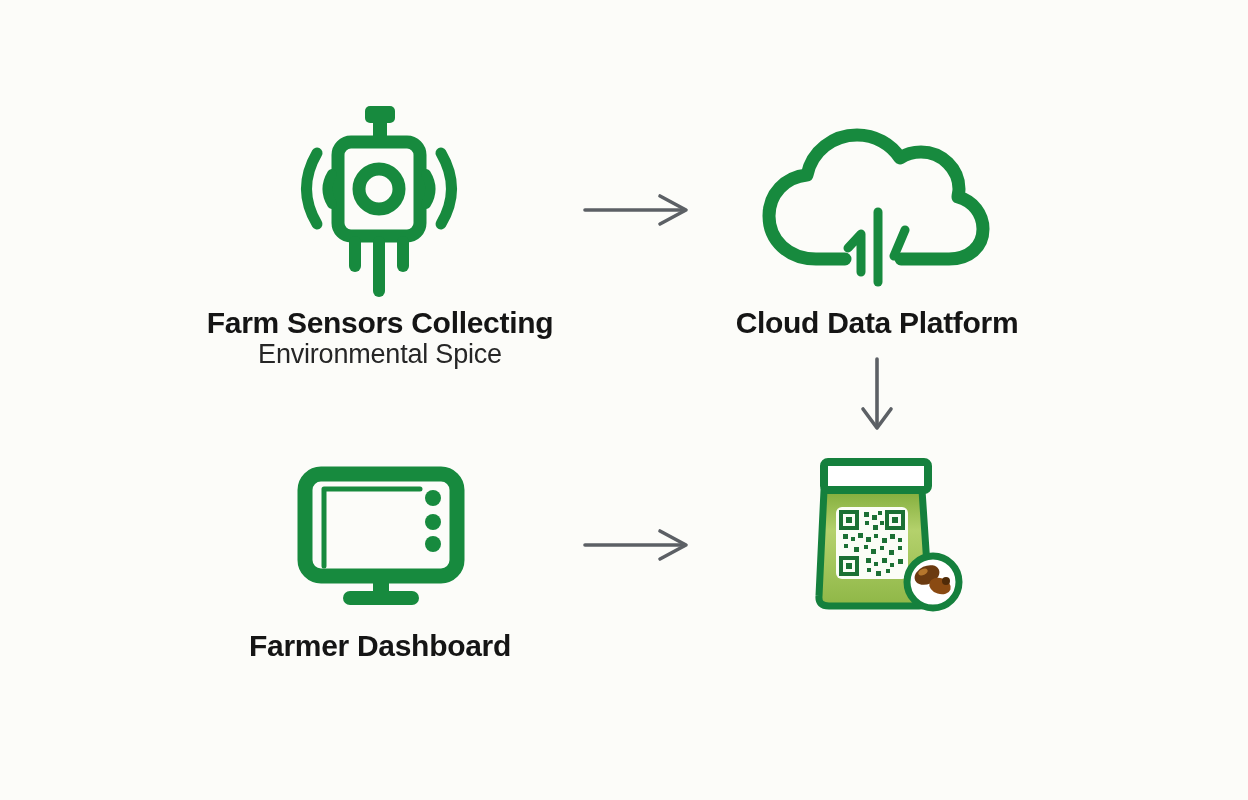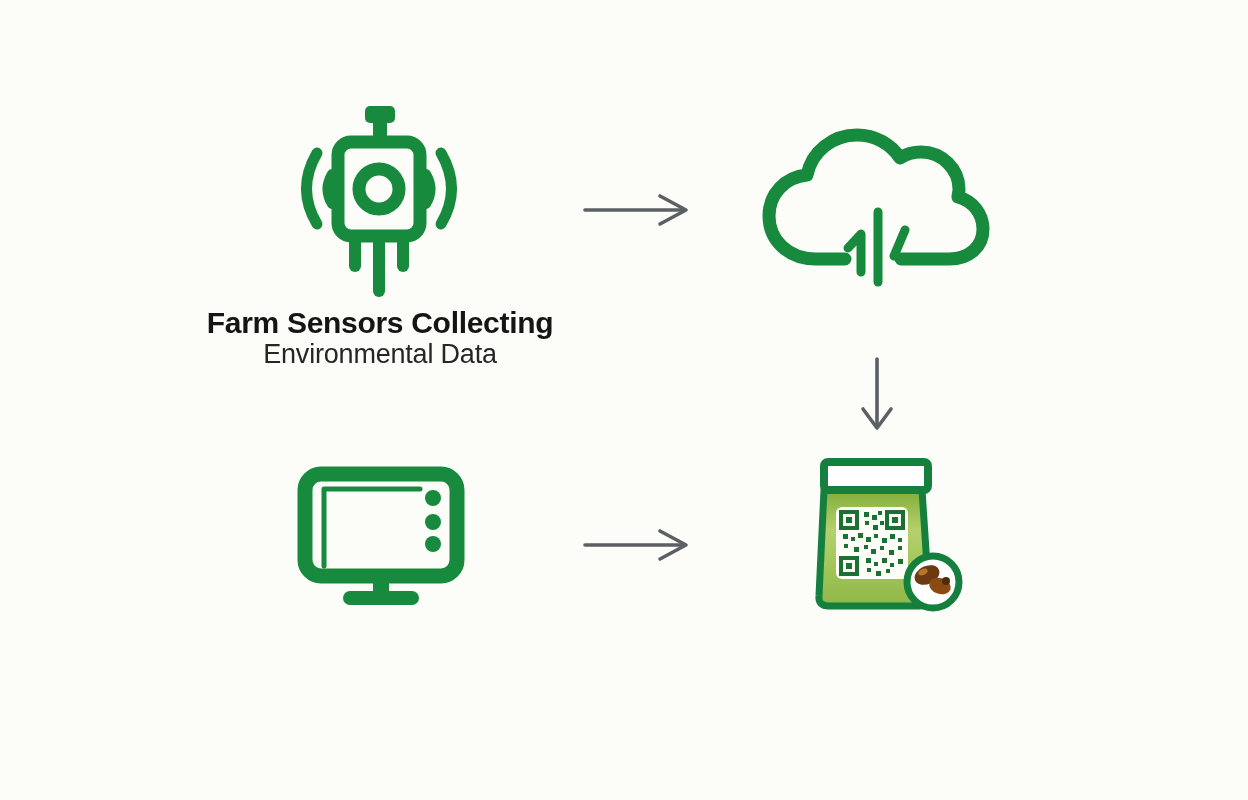--- a/index.html
+++ b/index.html
@@ -64,58 +64,60 @@
 
       <g>
         <path class="stk" d="M 32 55 Q 11 91 32 126" stroke-width="11"></path>
         <path class="stk" d="M 47 76 Q 38 91 47 106" stroke-width="10"></path>
         <path class="stk" d="M 156 55 Q 177 91 156 126" stroke-width="11"></path>
         <path class="stk" d="M 141 76 Q 150 91 141 106" stroke-width="10"></path>
       </g>
     </svg>
   </div>
   <div class="label title" style="left:120px;top:306px;width:520px;">Farm Sensors Collecting</div>
-  <div class="label subtitle" style="left:120px;top:339px;width:520px;">Environmental Data</div>
+  <div class="label subtitle" style="left:120px;top:339px;width:520px;">Environmental Spice</div>
 
   <div class="abs" style="left:578px;top:192px;width:120px;height:36px;">
     <svg viewBox="0 0 120 36" width="120" height="36">
       <path class="arrow-line" d="M 7 18 H 105"></path>
       <path class="arrow-line" d="M 82 4 L 108 18 L 82 32"></path>
     </svg>
   </div>
 
   <div class="abs" style="left:760px;top:120px;width:230px;height:168px;">
     <svg viewBox="0 0 230 168" width="230" height="168">
       <path class="stk" stroke-width="13" d="M 85 139 H 56 C 28 139 9 120 9 96 C 9 74 25 57 47 55 C 52 31 73 15 97 15 C 115 15 131 24 140 38 C 146 34 153 32 161 32 C 182 32 199 49 199 69 C 199 72 198 75 198 77 C 213 81 223 94 223 109 C 223 127 209 139 189 139 H 141"></path>
       <g>
         <path class="stk" d="M 88 128 L 101 114 L 101 152" stroke-width="9"></path>
         <line class="stk" x1="118" y1="92" x2="118" y2="162" stroke-width="9"></line>
         <line class="stk" x1="145" y1="110" x2="134" y2="136" stroke-width="9"></line>
       </g>
     </svg>
   </div>
+  <div class="label title" style="left:617px;top:306px;width:520px;">Cloud Data Platform</div>
 
   <div class="abs" style="left:858px;top:355px;width:38px;height:84px;">
     <svg viewBox="0 0 38 84" width="38" height="84">
       <path class="arrow-line" d="M 19 4 V 70"></path>
       <path class="arrow-line" d="M 5 54 L 19 73 L 33 54"></path>
     </svg>
   </div>
 
   <div class="abs" style="left:296px;top:465px;width:170px;height:140px;">
     <svg viewBox="0 0 170 140" width="170" height="140">
       <rect class="stk" x="9" y="9" width="152" height="102" rx="16" stroke-width="15"></rect>
       <path class="stk" d="M 124 24 H 28 V 101" stroke-width="5"></path>
       <circle class="fil" cx="137" cy="33" r="8"></circle>
       <circle class="fil" cx="137" cy="57" r="8"></circle>
       <circle class="fil" cx="137" cy="79" r="8"></circle>
       <rect class="fil" x="77" y="112" width="16" height="18"></rect>
       <rect class="fil" x="47" y="126" width="76" height="14" rx="7"></rect>
     </svg>
   </div>
+  <div class="label title" style="left:120px;top:629px;width:520px;">Farmer Dashboard</div>
 
   <div class="abs" style="left:578px;top:527px;width:120px;height:36px;">
     <svg viewBox="0 0 120 36" width="120" height="36">
       <path class="arrow-line" d="M 7 18 H 105"></path>
       <path class="arrow-line" d="M 82 4 L 108 18 L 82 32"></path>
     </svg>
   </div>
 
   <div class="abs" style="left:810px;top:455px;width:160px;height:160px;">
     <svg viewBox="0 0 160 160" width="160" height="160">

